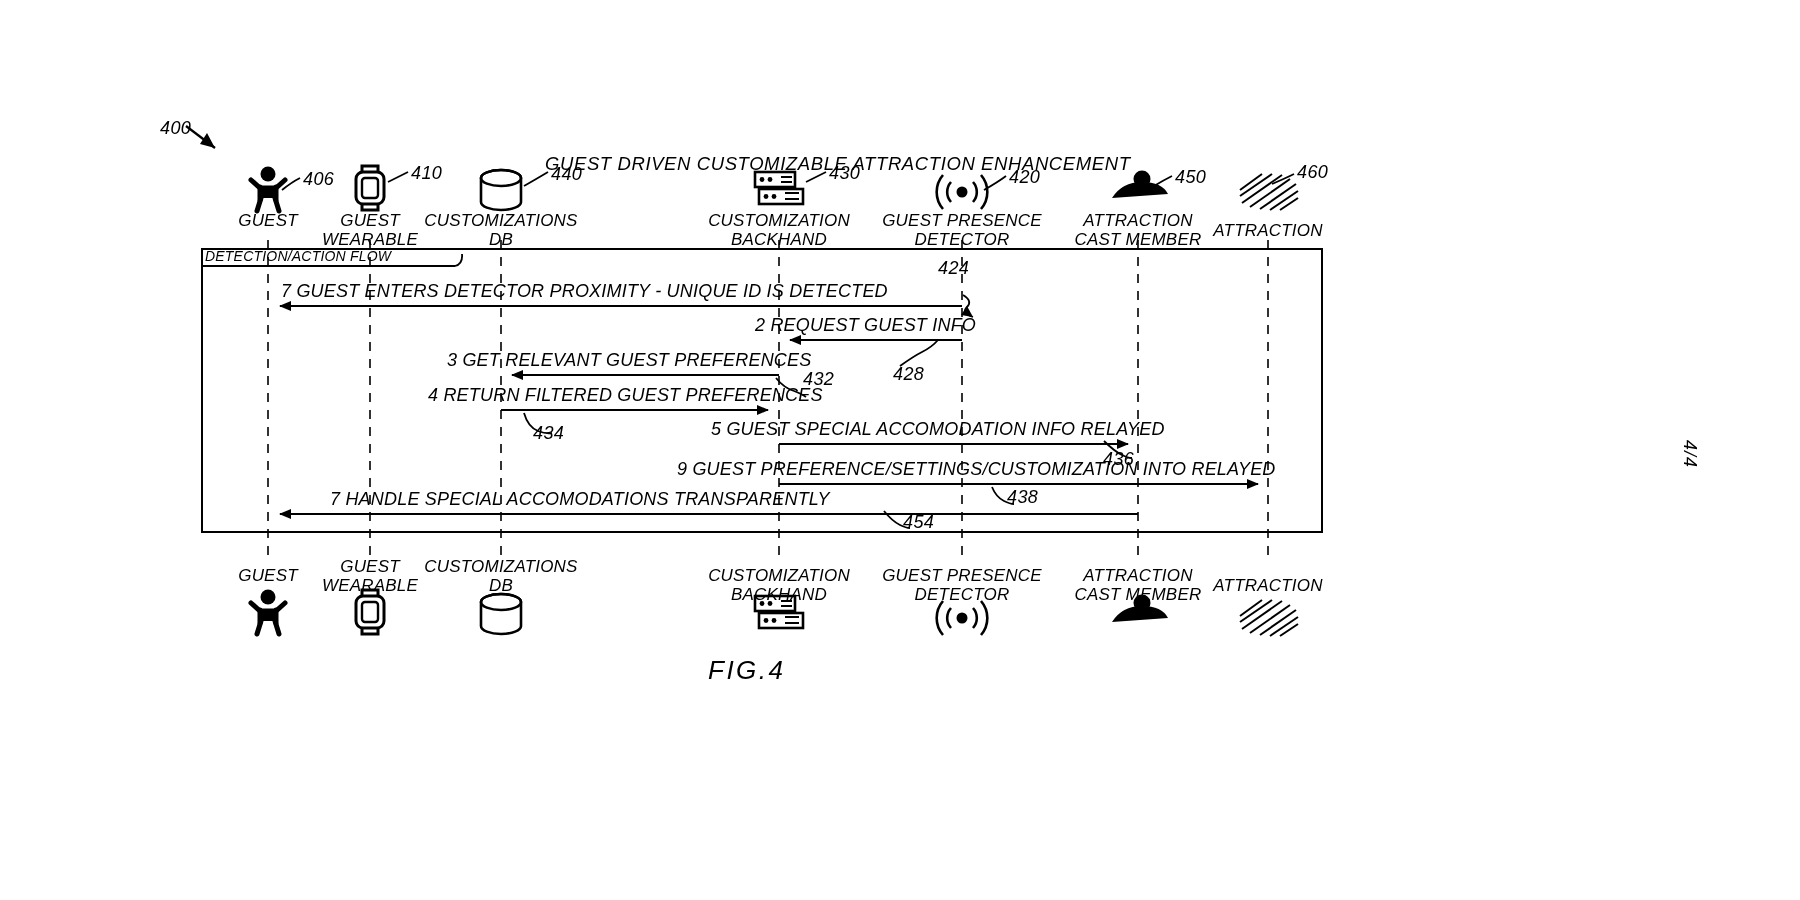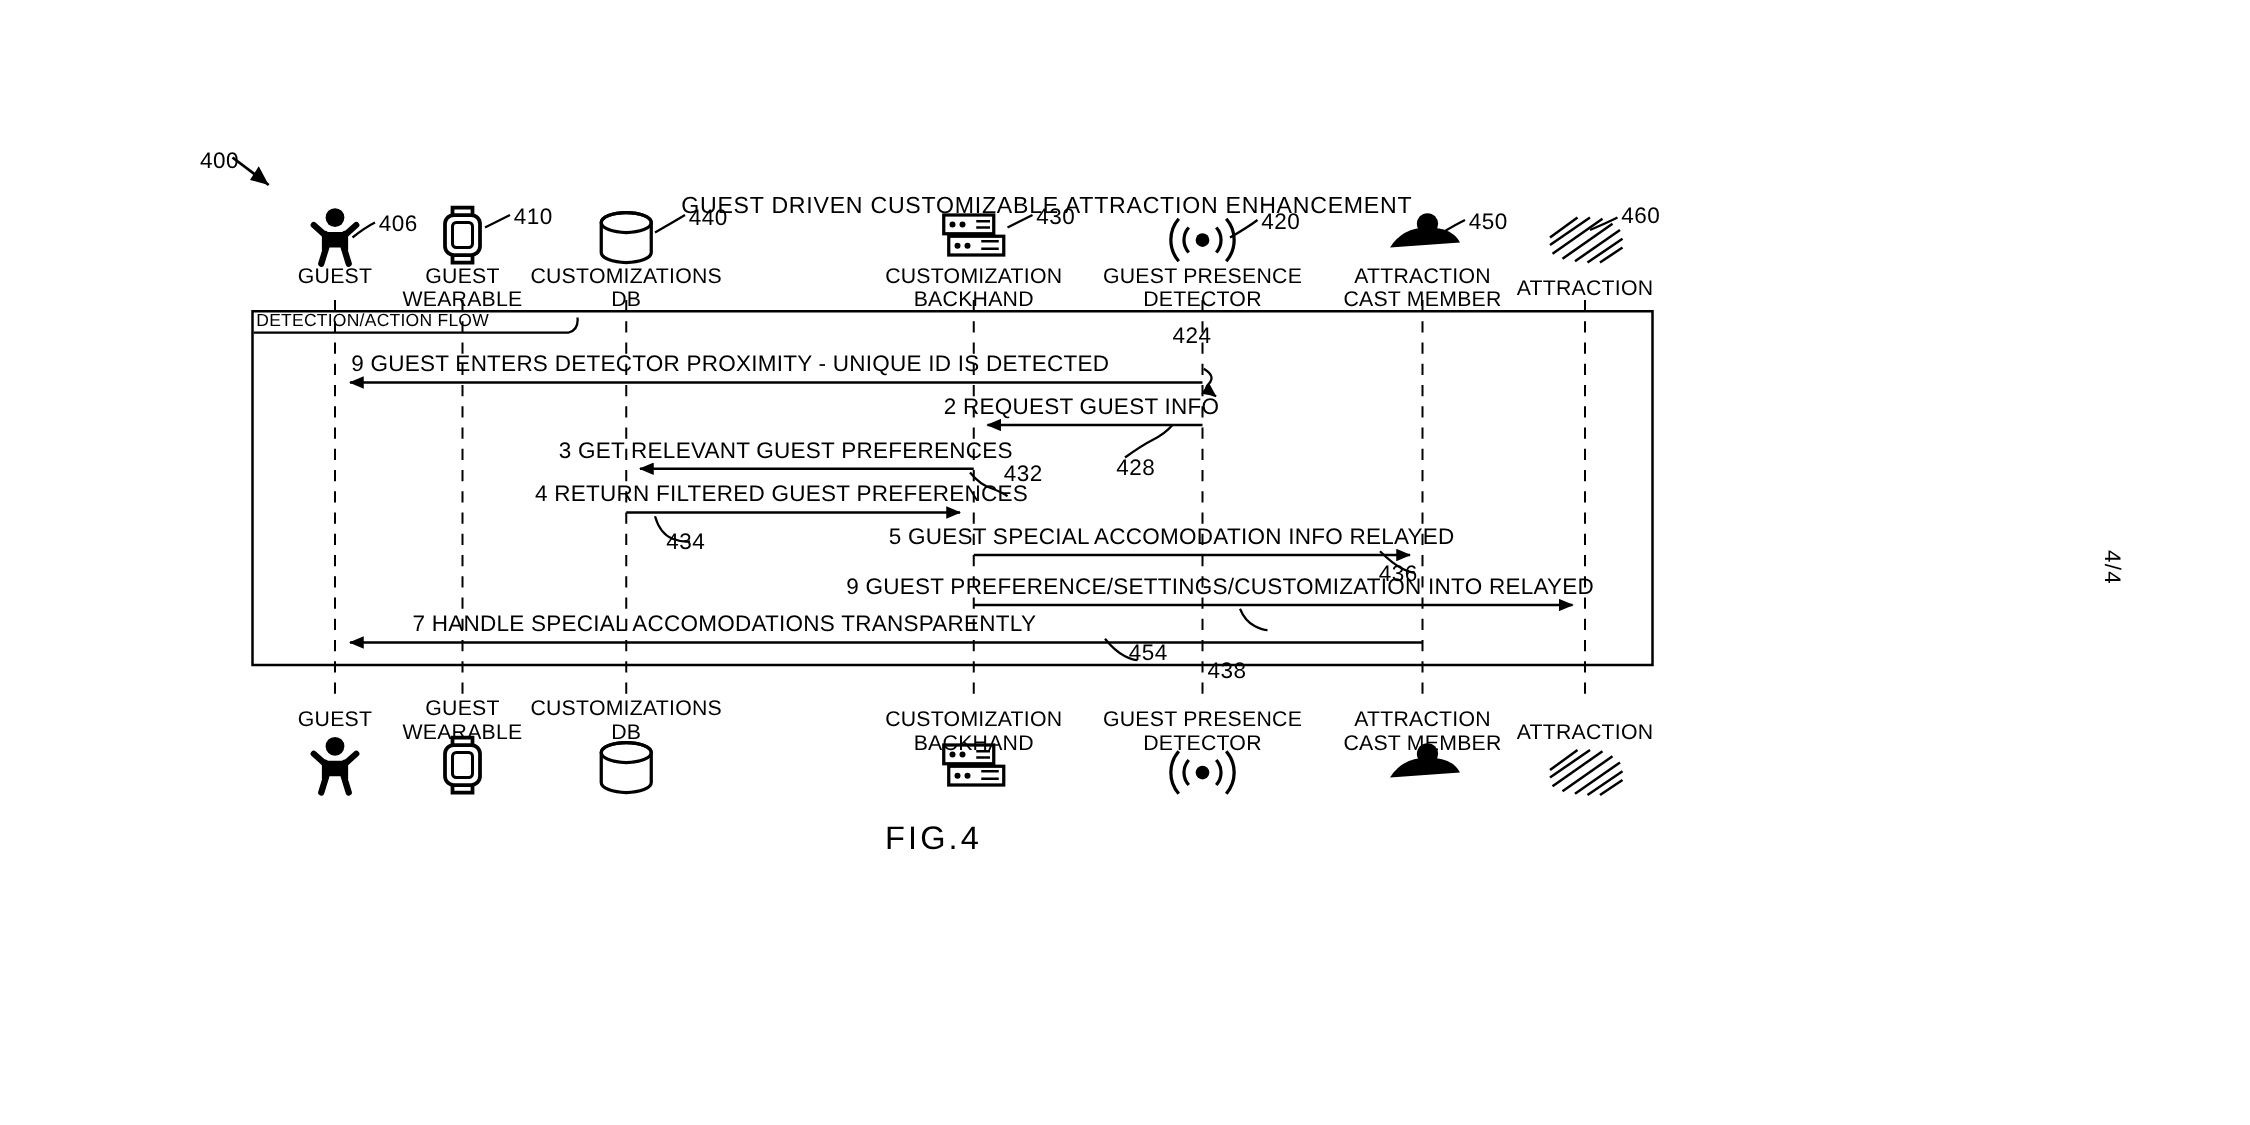--- a/index.html
+++ b/index.html
@@ -11,20 +11,21 @@
     width: 1800px;
     height: 900px;
     font-family: "Liberation Sans", sans-serif;
     color: #000000;
     overflow: hidden;
   }
   #stage {
     position: relative;
     width: 1800px;
     height: 900px;
+    font-style: italic;
   }
   .abs { position: absolute; }
 
   
   .lbl {
     font-size: 17px;
     letter-spacing: 0.2px;
     text-align: center;
     line-height: 19px;
     white-space: pre;
@@ -269,37 +270,37 @@
   <div class="abs lbl" style="left:1198px; top:221px; width:140px;">ATTRACTION</div>
 
   <div class="abs ref" style="left:303px; top:169px;">406</div>
   <div class="abs ref" style="left:411px; top:163px;">410</div>
   <div class="abs ref" style="left:551px; top:164px;">440</div>
   <div class="abs ref" style="left:829px; top:163px;">430</div>
   <div class="abs ref" style="left:1009px; top:167px;">420</div>
   <div class="abs ref" style="left:1175px; top:167px;">450</div>
   <div class="abs ref" style="left:1297px; top:162px;">460</div>
 
-  <div class="abs msg" style="left:281px; top:281px;">9 GUEST ENTERS DETECTOR PROXIMITY - UNIQUE ID IS DETECTED</div>
+  <div class="abs msg" style="left:281px; top:281px;">7 GUEST ENTERS DETECTOR PROXIMITY - UNIQUE ID IS DETECTED</div>
   <div class="abs ref" style="left:938px; top:258px;">424</div>
 
   <div class="abs msg" style="left:755px; top:315px;">2 REQUEST GUEST INFO</div>
   <div class="abs ref" style="left:893px; top:364px;">428</div>
 
   <div class="abs msg" style="left:447px; top:350px;">3 GET RELEVANT GUEST PREFERENCES</div>
   <div class="abs ref" style="left:803px; top:369px;">432</div>
 
   <div class="abs msg" style="left:428px; top:385px;text-align:center;">4 RETURN FILTERED GUEST PREFERENCES</div>
   <div class="abs ref" style="left:533px; top:423px;">434</div>
 
   <div class="abs msg" style="left:711px; top:419px;">5 GUEST SPECIAL ACCOMODATION INFO RELAYED</div>
   <div class="abs ref" style="left:1103px; top:449px;">436</div>
 
   <div class="abs msg" style="left:677px; top:459px;">9 GUEST PREFERENCE/SETTINGS/CUSTOMIZATION INTO RELAYED</div>
-  <div class="abs ref" style="left:966px; top:487px;margin-top:39px;">438</div>
+  <div class="abs ref" style="left:1007px; top:487px;">438</div>
 
   <div class="abs msg" style="left:330px; top:489px;">7 HANDLE SPECIAL ACCOMODATIONS TRANSPARENTLY</div>
   <div class="abs ref" style="left:903px; top:512px;">454</div>
 
   <div class="abs lbl" style="left:198px; top:566px; width:140px;">GUEST</div>
   <div class="abs lbl" style="left:300px; top:557px; width:140px;">GUEST
 WEARABLE</div>
   <div class="abs lbl" style="left:411px; top:557px; width:180px;">CUSTOMIZATIONS
 DB</div>
   <div class="abs lbl" style="left:689px; top:566px; width:180px;">CUSTOMIZATION

